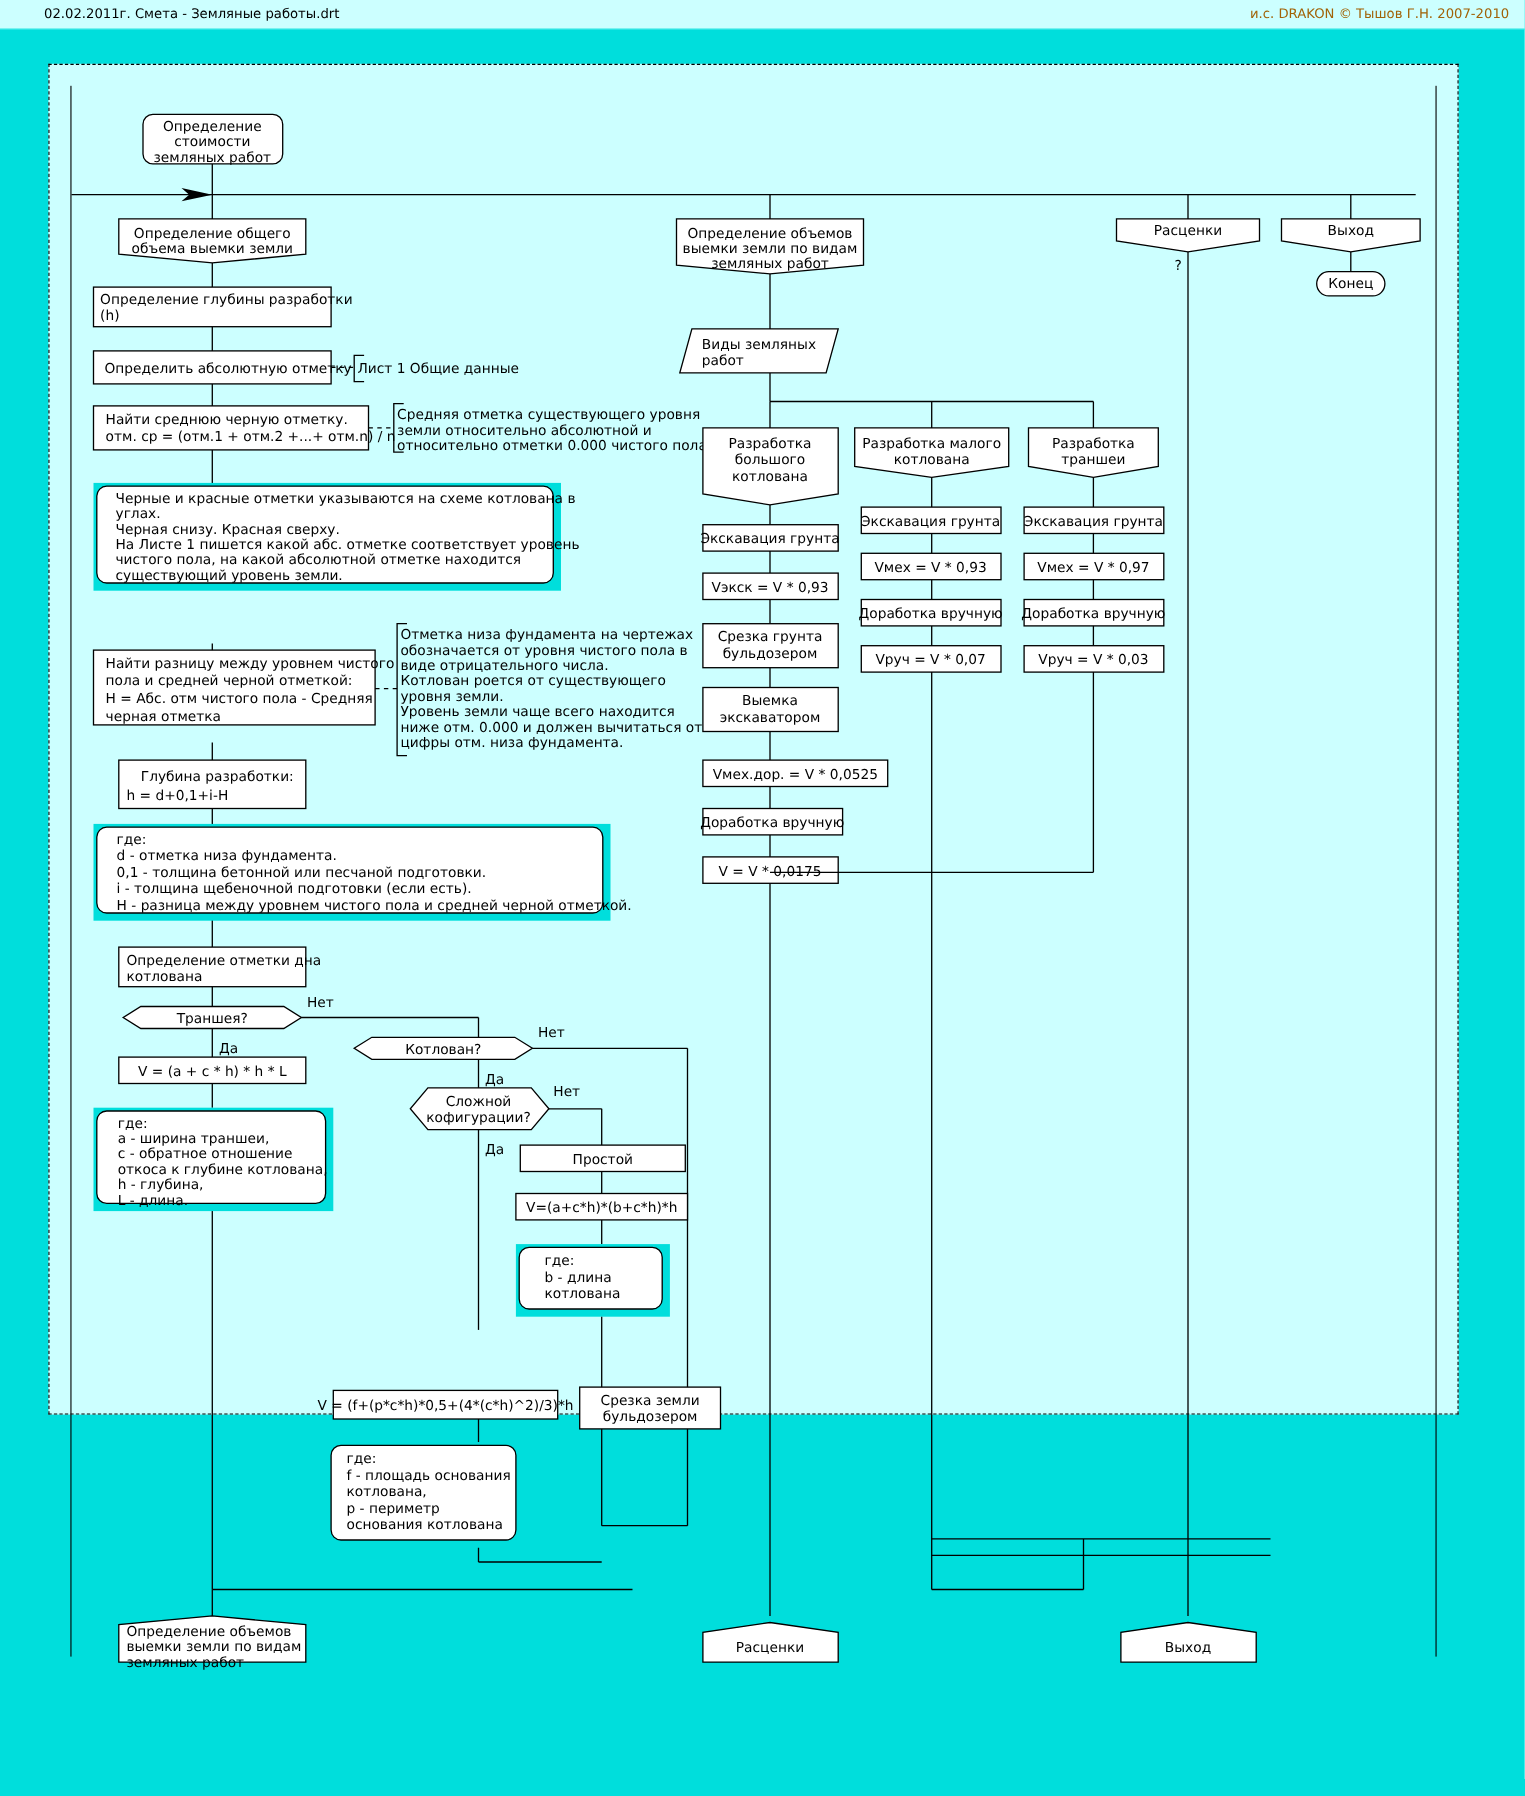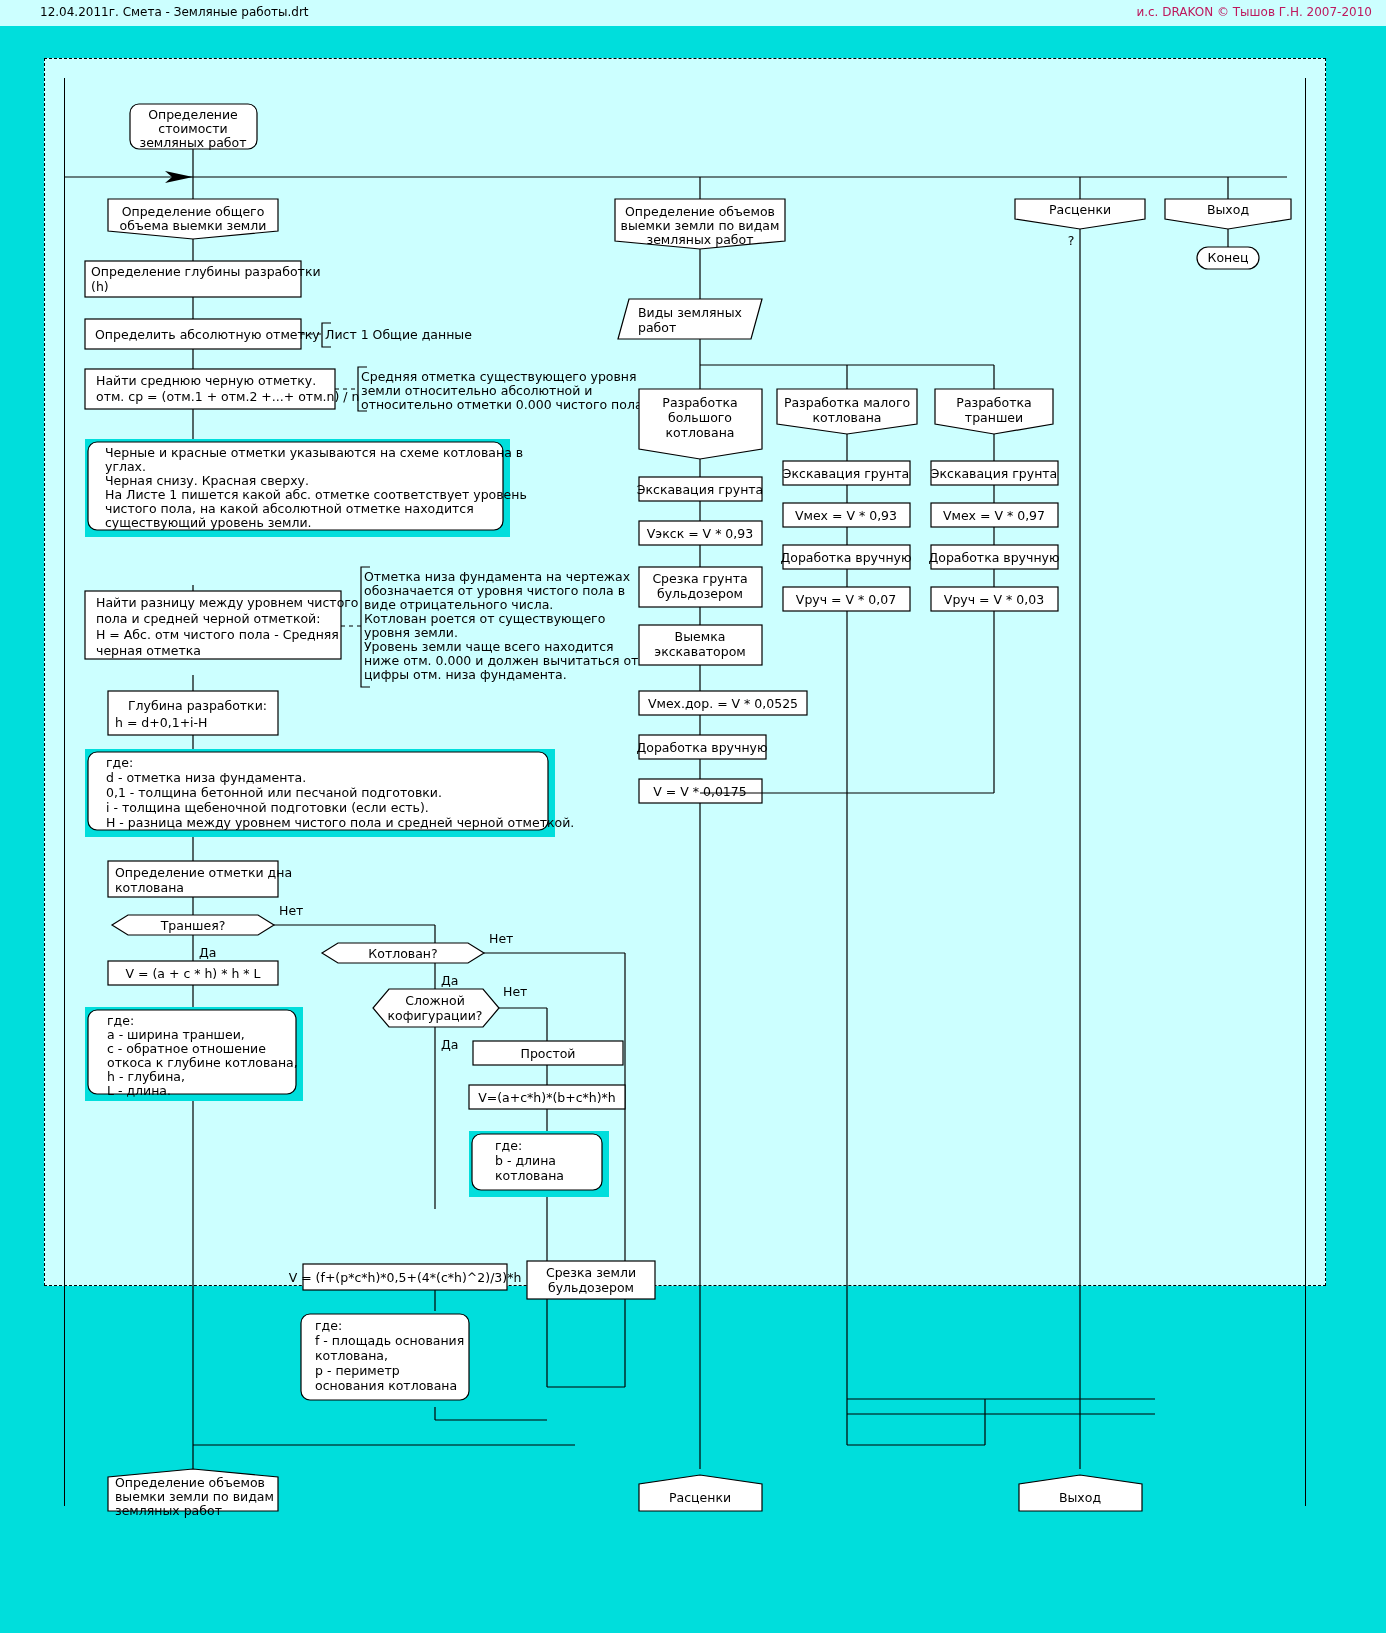--- a/index.html
+++ b/index.html
@@ -11,21 +11,21 @@
   }
   #titlebar{
     position:absolute;left:0;top:0;width:1386px;height:26px;
     background:#ccffff;
     border-bottom:1px solid #00dedc;
   }
   #titlebar .tl{
     position:absolute;left:40px;top:5px;font-size:12px;color:#000;white-space:nowrap;
   }
   #titlebar .tr{
-    position:absolute;right:14px;top:5px;font-size:12px;color:#be185d;white-space:nowrap;
+    position:absolute;right:14px;top:5px;font-size:12px;color:#a16207;white-space:nowrap;
   }
   #canvas{
     position:absolute;left:44px;top:58px;width:1282px;height:1228px;
     background:#ccffff;
     border:1px dashed #000;
     box-sizing:border-box;
   }
   #innerframe{
     position:absolute;left:19px;top:19px;width:1242px;height:1428px;
     border:1px solid #000;border-top:none;border-bottom:none;
@@ -37,21 +37,21 @@
   .shape{fill:#ffffff;stroke:#000000;stroke-width:1.2;}
   .ln{stroke:#000000;stroke-width:1.2;fill:none;}
   .dln{stroke:#000000;stroke-width:1.1;fill:none;stroke-dasharray:4,4;}
   .cmt{fill:none;stroke:#000000;stroke-width:1.2;}
   .shadow{fill:#00dedc;}
 </style>
 </head>
 <body>
 
 <div id="titlebar">
-  <div class="tl">12.04.2011г.  Смета - Земляные работы.drt</div>
+  <div class="tl">02.02.2011г.  Смета - Земляные работы.drt</div>
   <div class="tr">и.с. DRAKON © Тышов Г.Н. 2007-2010</div>
 </div>
 
 <div id="canvas">
   <div id="innerframe"></div>
 
   <svg id="flow" width="1282" height="1468">
 
     <g>
 

